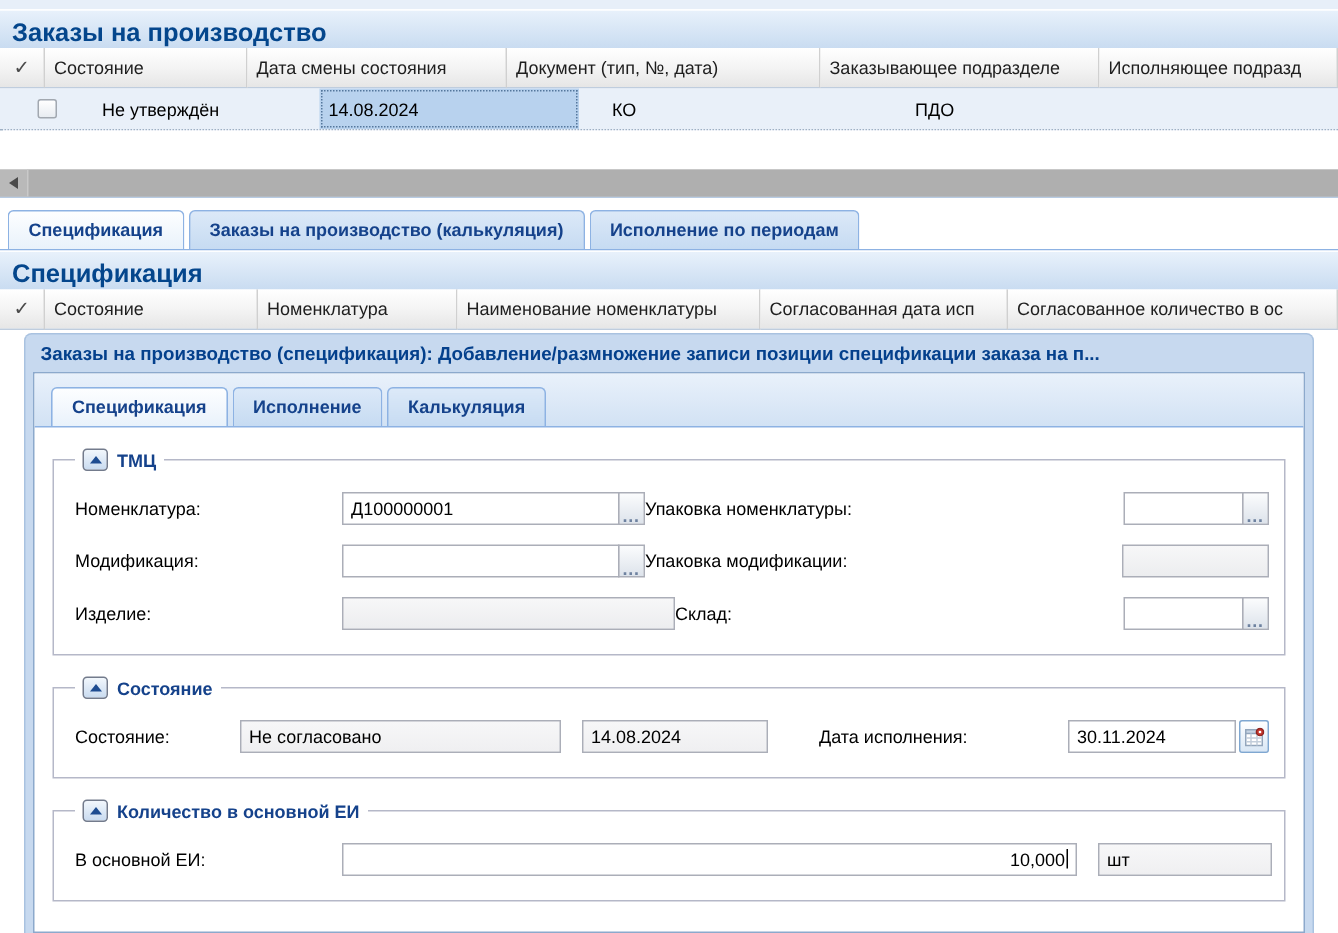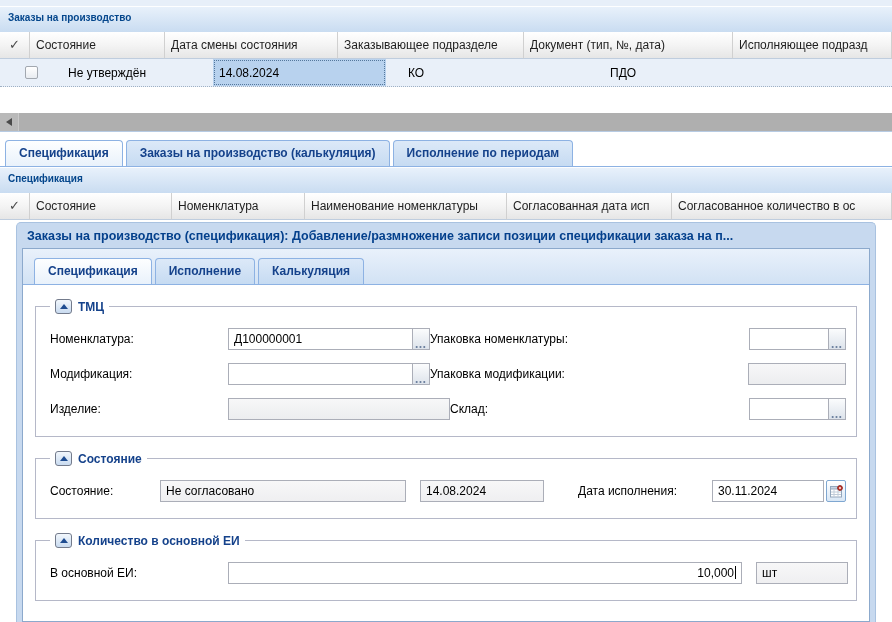--- a/index.html
+++ b/index.html
@@ -6,21 +6,21 @@
   html,body { background:#fff; }
   .wrap {
     width:892px; height:622px; overflow:hidden; position:relative;
     font-family:"Liberation Sans","DejaVu Sans",sans-serif; font-size:12px; color:#000;
     background:#fff; display:flex; flex-direction:column;
   }
   
   .top-strip { height:6px; background:#E7EFF9; flex:none; }
   .panel-hd {
     flex:none; height:26px; padding:5px 8px 0; background:linear-gradient(#E8F1FB,#C9DCF1);
-    border-top:1px solid #FDFEFF; color:#04468C; font-weight:bold; font-size:10px; white-space:nowrap;
+    border-top:1px solid #FDFEFF; color:#04468C; font-weight:bold; font-size:17px; white-space:nowrap;
   }
   .ghead { display:flex; height:27px; flex:none; }
   .gh {
     background:linear-gradient(#FFFFFF,#F4F4F4 50%,#E6E6E6);
     border-right:1px solid #D0D0D0; border-bottom:1px solid #BFCDDE;
     padding:6px 6px 0; white-space:nowrap; overflow:hidden; color:#1E1E1E; cursor:pointer;
   }
   .gh.check { text-align:center; padding:5px 0 0; color:#4A4A4A; font-size:13px; }
   .grow { display:flex; height:28px; flex:none; background:#E9F0F9; border-bottom:1px dotted #9FB0C4; }
   .gc { padding:0 6px; white-space:nowrap; overflow:hidden; height:100%; display:flex; align-items:center; cursor:default;margin-left:16px; }
@@ -93,38 +93,38 @@
     background:linear-gradient(#FBFCFD,#DDE3EB); color:#6E82A0; font-weight:bold;
     display:flex; align-items:flex-end; justify-content:center;
     font-size:12px; line-height:9px; letter-spacing:1px; cursor:pointer;
   }
   .cal-trigger {
     width:20px; height:22px; margin-left:2px; border:1px solid #7FA7D1; border-radius:2px;
     background:linear-gradient(#FFFFFF,#D9E7F5); display:flex; align-items:center; justify-content:center; cursor:pointer;
   }
   .caret { display:inline-block; width:1px; height:13px; background:#000; margin-left:1px; vertical-align:-2px; }
   .in-nom { width:185px; } .in-sm { width:80px; } .in-sm-full { width:98px; }
-  .in-state { width:246px; } .in-sdate { width:124px; margin-left:14px; } .in-edate { width:112px; }
-  .in-qty { flex:1; min-width:0; } .in-unit { width:92px; margin-left:14px; flex:none; }
+  .in-state { width:214px; } .in-sdate { width:124px; margin-left:14px; } .in-edate { width:112px; }
+  .in-qty { flex:1; min-width:0; } .in-unit { width:116px; margin-left:14px; flex:none; }
 </style>
 </head>
 <body>
 
 <div class="wrap">
 
   <div class="top-strip"></div>
 
   <div class="panel-hd">Заказы на производство</div>
 
   <div class="ghead">
     <div class="gh check w-c0"><span>✓</span></div>
     <div class="gh w-c1">Состояние</div>
     <div class="gh w-c2">Дата смены состояния</div>
+    <div class="gh w-c3">Документ (тип, №, дата)</div>
     <div class="gh w-c4">Заказывающее подразделе</div>
-    <div class="gh w-c3">Документ (тип, №, дата)</div>
     <div class="gh w-c5">Исполняющее подразд</div>
   </div>
 
   <div class="grow">
     <div class="gc w-c0" style="justify-content:center;">
       <div class="checkbox"></div>
     </div>
     <div class="gc w-c1">Не утверждён</div>
     <div class="gc sel w-c2">14.08.2024</div>
     <div class="gc w-c4">КО</div>

